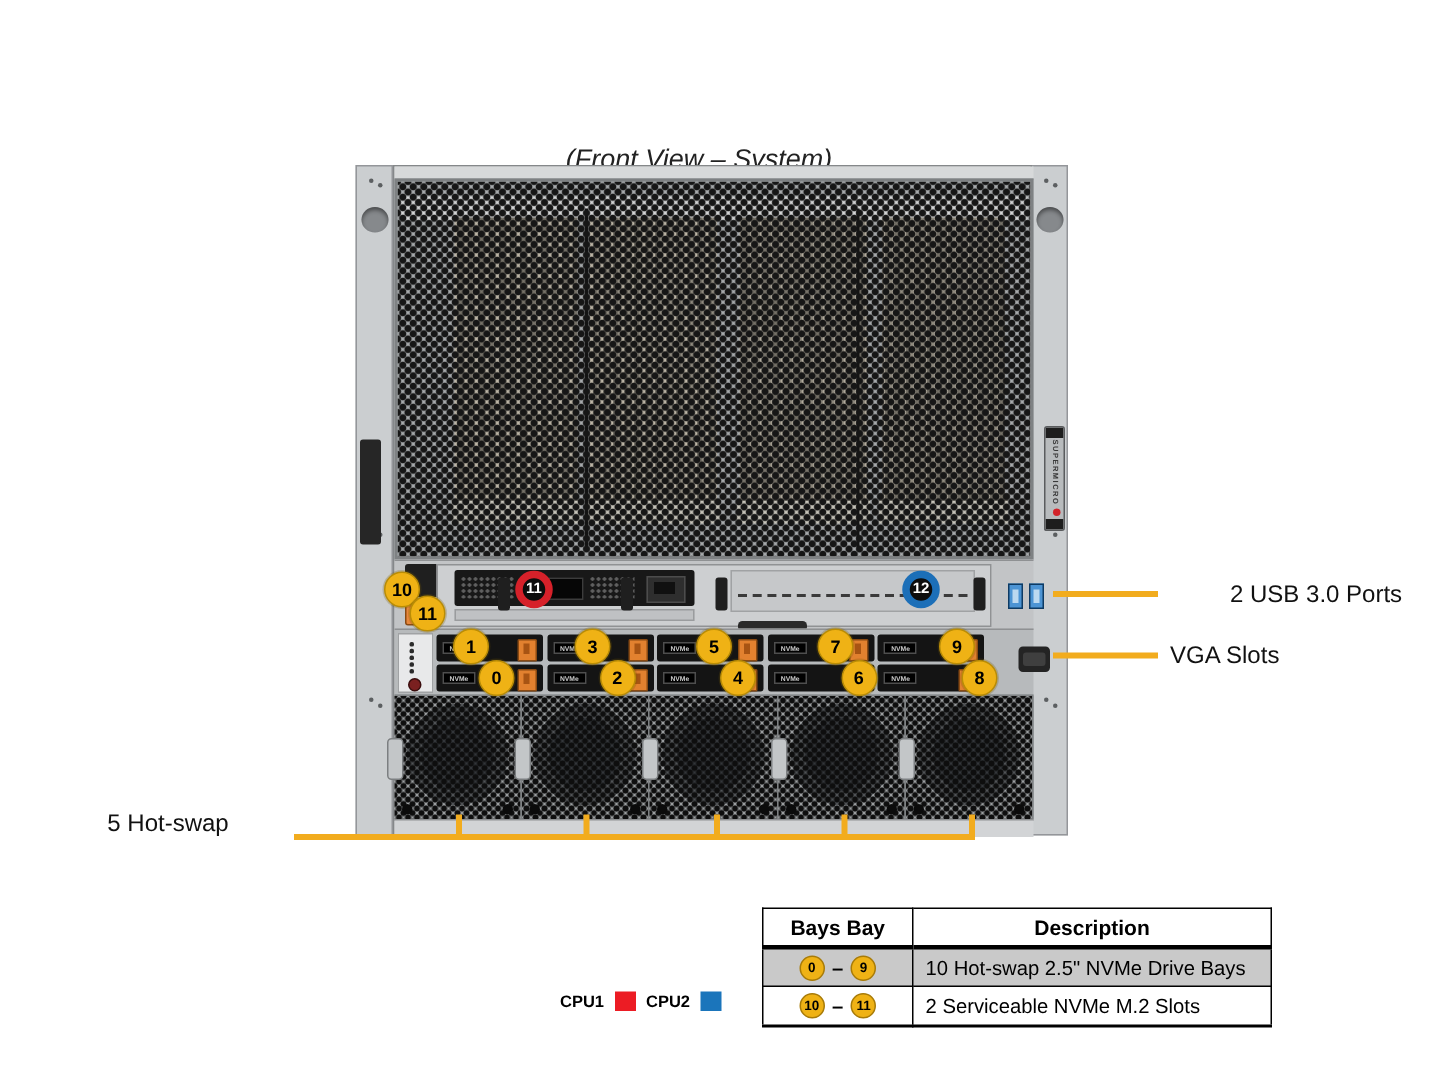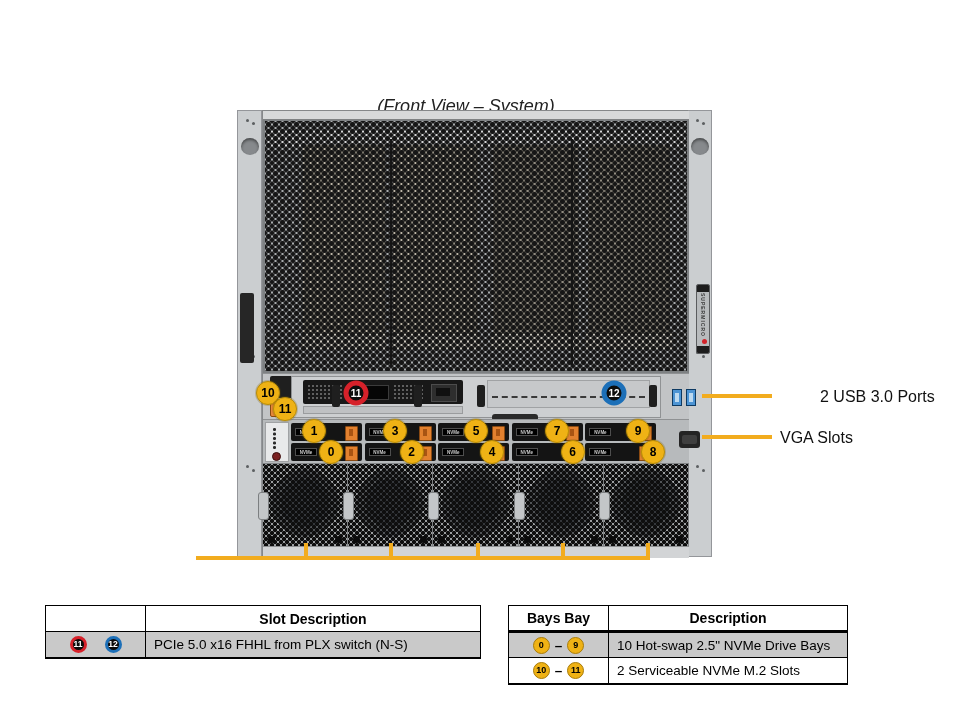--- a/index.html
+++ b/index.html
@@ -328,38 +328,29 @@
   <div class="callout-label" style="left:780px;top:429px">VGA Slots</div>
   <div class="leader" style="left:196px;top:556px;width:454px"></div>
   <div id="fan-ticks">
       <div class="tick" style="left: 304px; top: 543px; height: 15px;"></div>
       <div class="tick" style="left: 389px; top: 543px; height: 15px;"></div>
       <div class="tick" style="left: 476px; top: 543px; height: 15px;"></div>
       <div class="tick" style="left: 561px; top: 543px; height: 15px;"></div>
       <div class="tick" style="left: 646px; top: 543px; height: 15px;"></div>
     </div>
   <div class="fans-label">
+    <div>5 Hot-swap</div>
   </div>
 
-  <table class="tbl slot-tbl">
-    <thead>
-      <tr>
-        <th class="c1"></th>
-        <th>Slot Description</th>
-      </tr>
-    </thead>
-    <tbody>
-      <tr class="row-gray">
-        <td class="c1">
-          <span class="cellco cpu-co r">11</span><span class="slot-cell-gap"></span><span class="cellco cpu-co b">12</span>
-        </td>
-        <td>PCIe 5.0 x16 FHHL from PLX switch (N-S)</td>
-      </tr>
-    </tbody>
-  </table>
+  <div class="legend" id="cpu-legend">
+      <span>CPU1</span>
+      <span class="leg-swatch" style="background: rgb(236, 28, 36);"></span>
+      <span>CPU2</span>
+      <span class="leg-swatch" style="background: rgb(27, 117, 187);"></span>
+    </div>
 
   <table class="tbl drive-tbl">
     <thead>
       <tr>
         <th class="c1">Bays Bay</th>
         <th>Description</th>
       </tr>
     </thead>
     <tbody id="drive-table-body">
         <tr class="row-gray">

